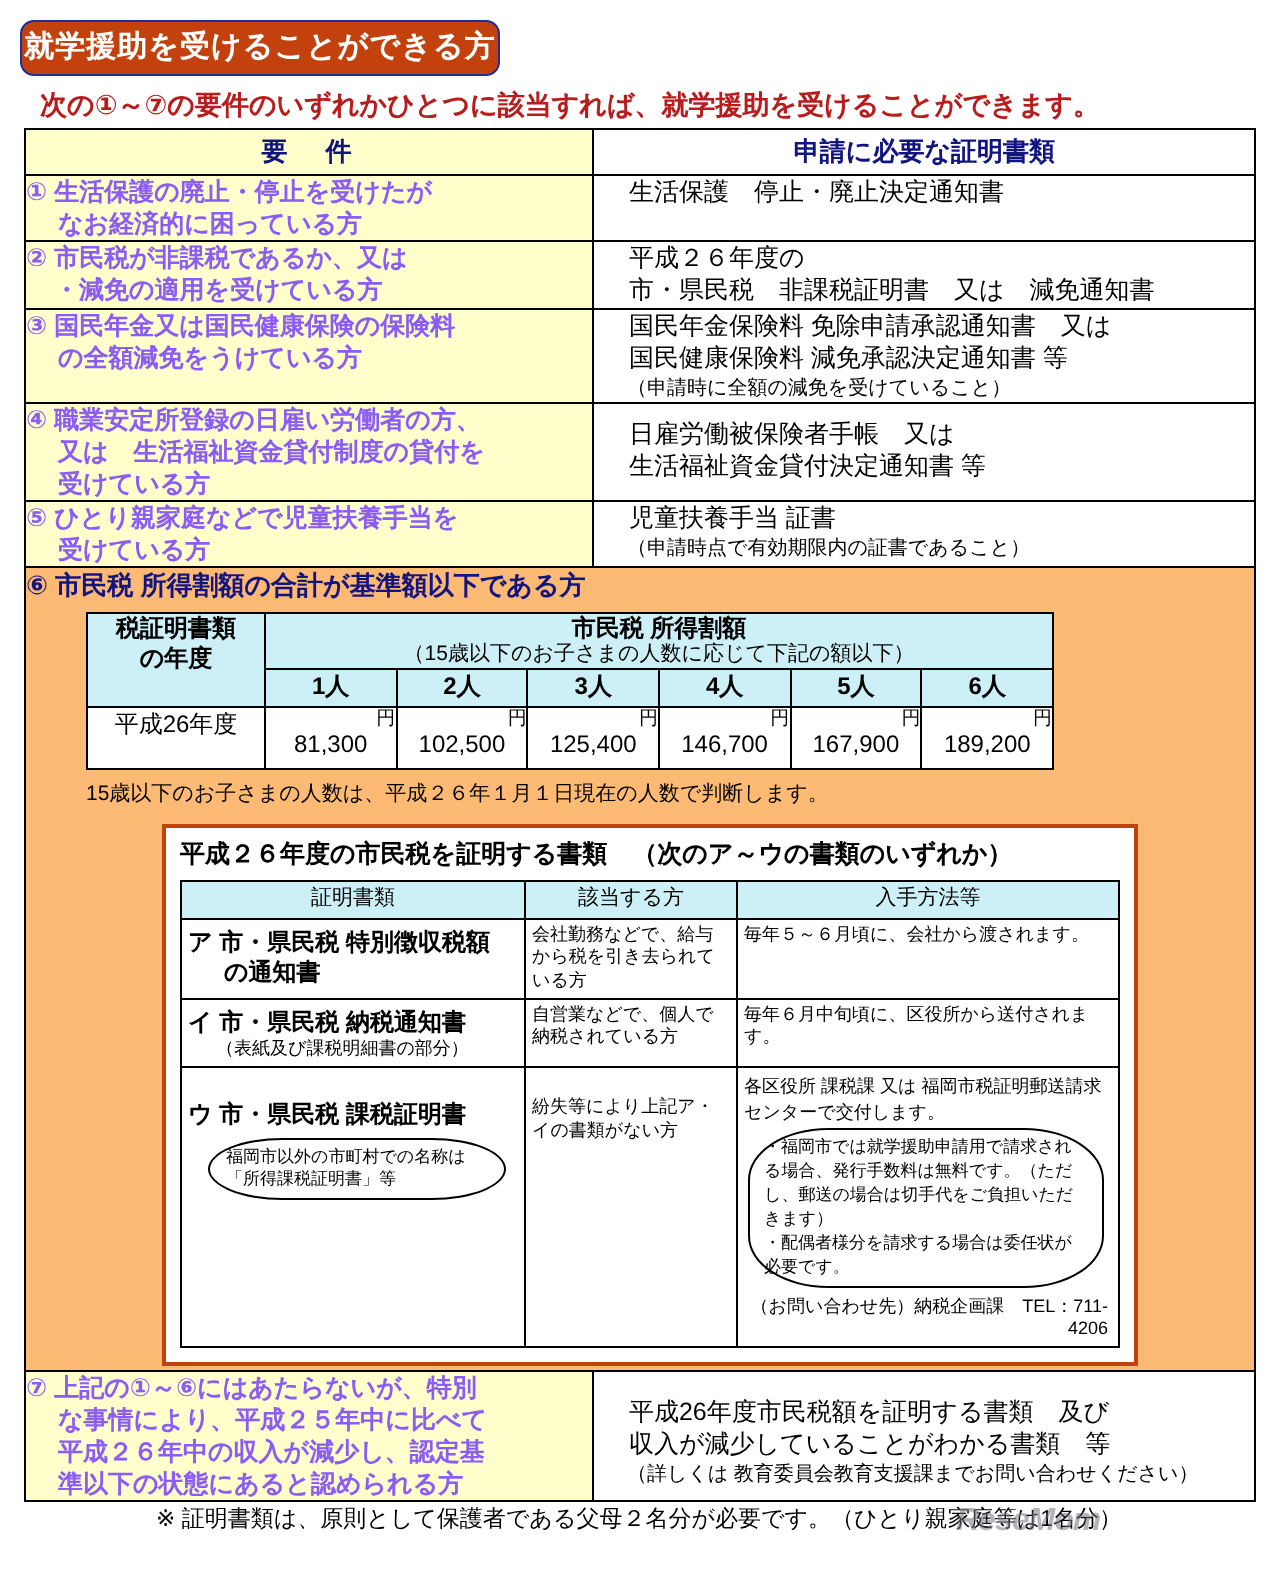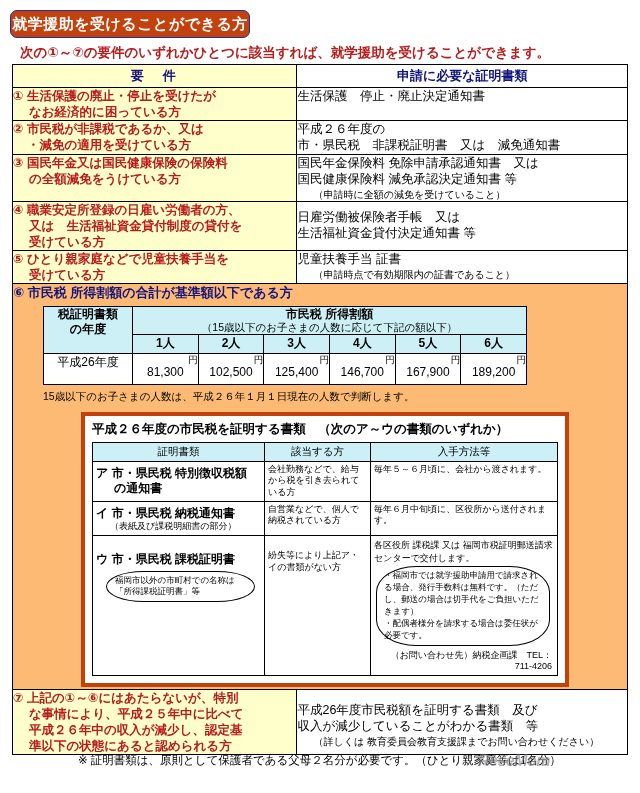--- a/index.html
+++ b/index.html
@@ -83,40 +83,40 @@
   .hdr-cell.doc {
     background: #ffffff;
     letter-spacing: 0px;
   }
 
   .req-cell {
     background: #ffffcc;
     padding: 4px 5px 5px 6px;
     font-size: 12.5px;
     font-weight: bold;
-    color: #b91c1c;
+    color: #8b5cf6;
     line-height: 1.28;
   }
   .req-cell .num {
     display: inline;
   }
   .doc-cell {
     background: #ffffff;
     padding: 5px 6px 5px 8px;
     font-size: 12.5px;
     color: #000000;
     line-height: 1.3;
   }
   .doc-cell .note {
     font-size: 10px;
     display: block;
     padding-left: 16px;
     margin-top: 1px;
   }
-  .doc-cell .line { display: block; }
+  .doc-cell .line { display: block; margin-left: 17px; }
 
   
   .wide-cell {
     background: #fdba74;
     padding: 5px 6px 8px 6px;
   }
   .sec6-title {
     font-size: 13px;
     font-weight: bold;
     color: #12147f;
@@ -185,21 +185,21 @@
   .sec6-note {
     margin: 5px 0 0 30px;
     font-size: 10.5px;
     color: #000000;
   }
 
   
   .subbox {
     margin: 8px 0 2px 68px;
     width: 488px;
-    border: 4px solid #c2410c;
+    border: 2px solid #c2410c;
     background: #ffffff;
     padding: 5px 7px 7px 7px;
     box-sizing: border-box;
   }
   .subbox-title {
     font-size: 12.5px;
     font-weight: bold;
     color: #000000;
     margin-bottom: 4px;
   }

